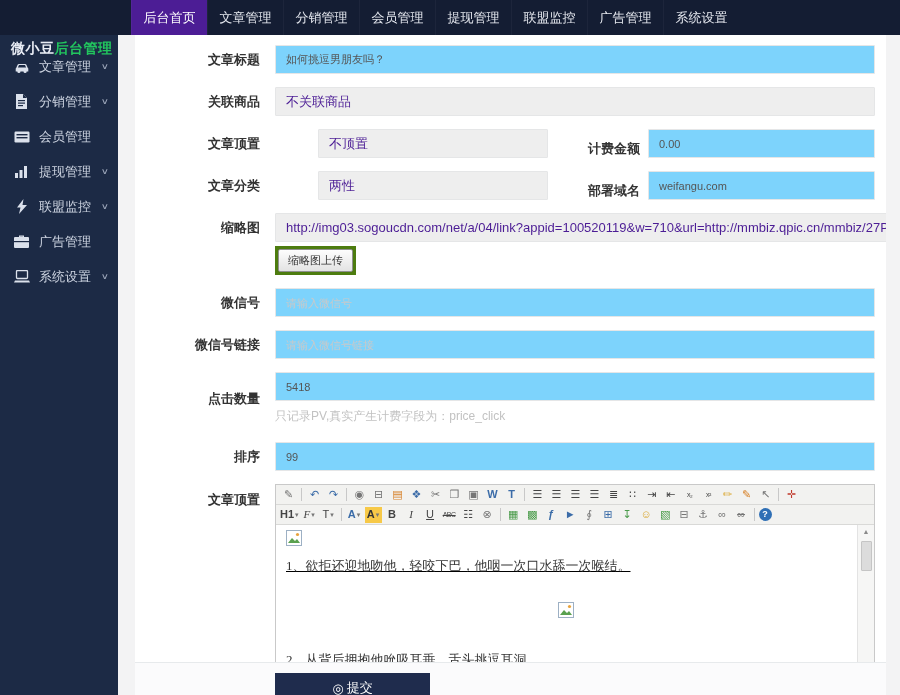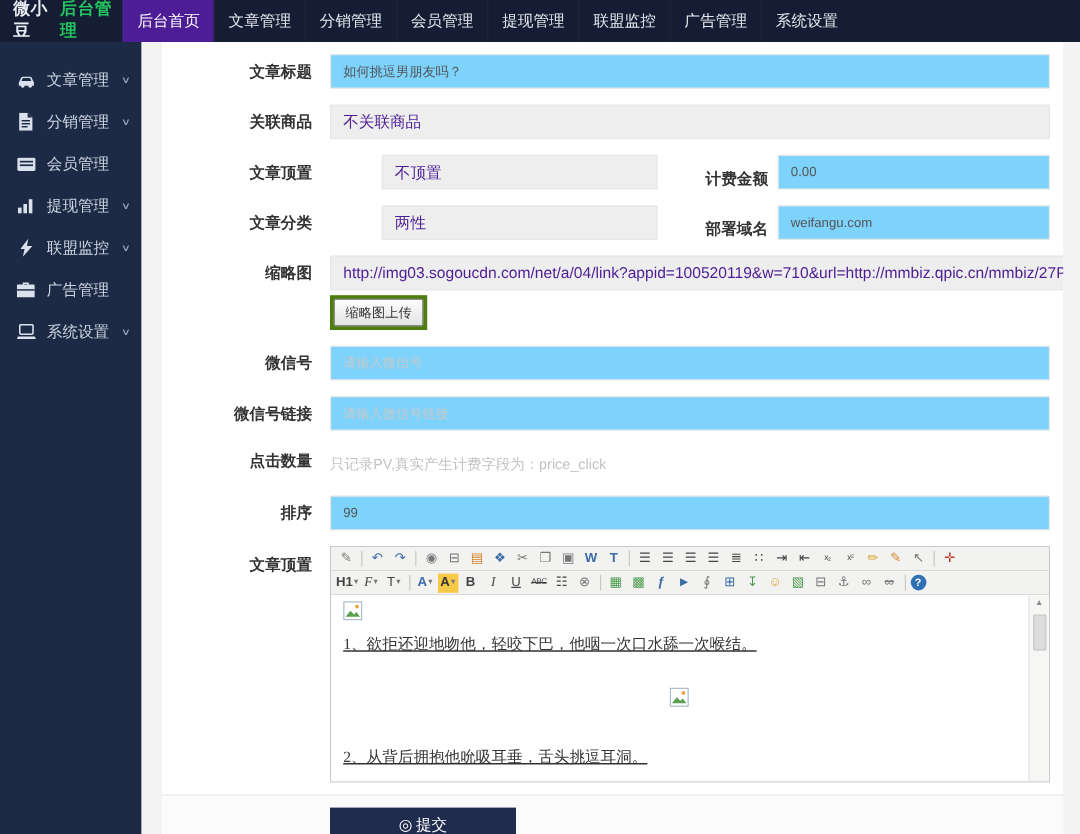--- a/index.html
+++ b/index.html
@@ -2,21 +2,21 @@
 <html><head>
 <meta charset="utf-8">
 <style>
   * { margin:0; padding:0; box-sizing:border-box; }
   html,body { width:900px; height:695px; overflow:hidden; }
   body { font-family:"Liberation Sans","DejaVu Sans",sans-serif; font-size:13px; background:#f3f3f4; }
   .app { position:relative; width:900px; height:695px; overflow:hidden; }
 
   
   .topbar { position:absolute; top:0; left:0; right:0; height:35px; background:#141d33; display:flex; align-items:stretch; z-index:5; }
-  .logo { width:102px; display:flex; align-items:flex-end; padding-left:11px; font-weight:bold; font-size:14px; letter-spacing:.5px; }
+  .logo { width:131px; display:flex; align-items:flex-start; padding-left:11px; font-weight:bold; font-size:14px; letter-spacing:.5px;margin-top:40px; }
   .logo .brand-a { color:#e9edf5; }
   .logo .brand-b { color:#22c55e; }
   .tabs { display:flex; }
   .tab { width:76px; display:flex; align-items:center; justify-content:center; color:#e4e7ee; font-size:13px; cursor:pointer; border-left:1px solid rgba(255,255,255,0.04); }
   .tab.active { background:#4c1d95; color:#fff; }
 
   
   .sidebar { position:absolute; top:35px; left:0; bottom:0; width:118px; background:#1c2a45; padding-top:14px; }
   .sitem { height:35px; display:flex; align-items:center; padding:0 10px 0 13px; color:#ccd3e0; font-size:13px; cursor:pointer; }
   .sitem .sicon { width:17px; height:16px; margin-right:9px; display:flex; align-items:center; justify-content:center; }
@@ -239,20 +239,21 @@
         </div>
 
         <div class="frow">
           <div class="lbl">微信号链接</div>
           <div class="ctrl"><input class="ti" type="text" placeholder="请输入微信号链接" style=""></div>
         </div>
 
         <div class="frow gap-lg">
           <div class="lbl">点击数量</div>
           <div class="ctrl">
+            <input class="ti" type="text" value="5418" style="">
             <div class="hint">只记录PV,真实产生计费字段为：price_click</div>
           </div>
         </div>
 
         <div class="frow">
           <div class="lbl">排序</div>
           <div class="ctrl"><input class="ti" type="text" value="99" style=""></div>
         </div>
 
         <div class="frow top">

